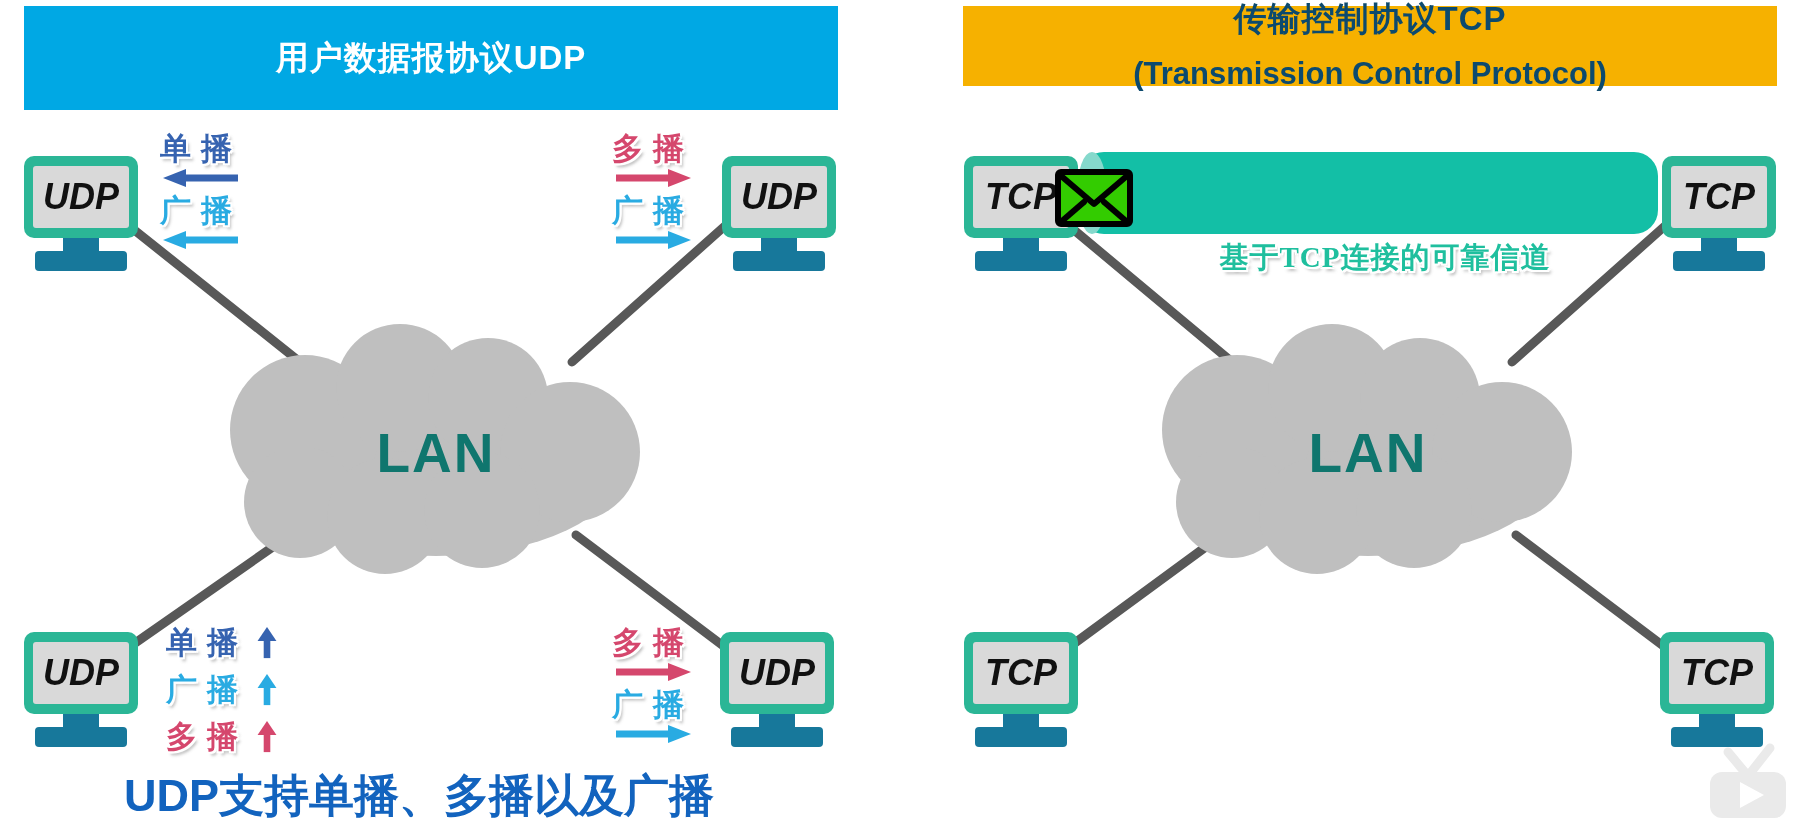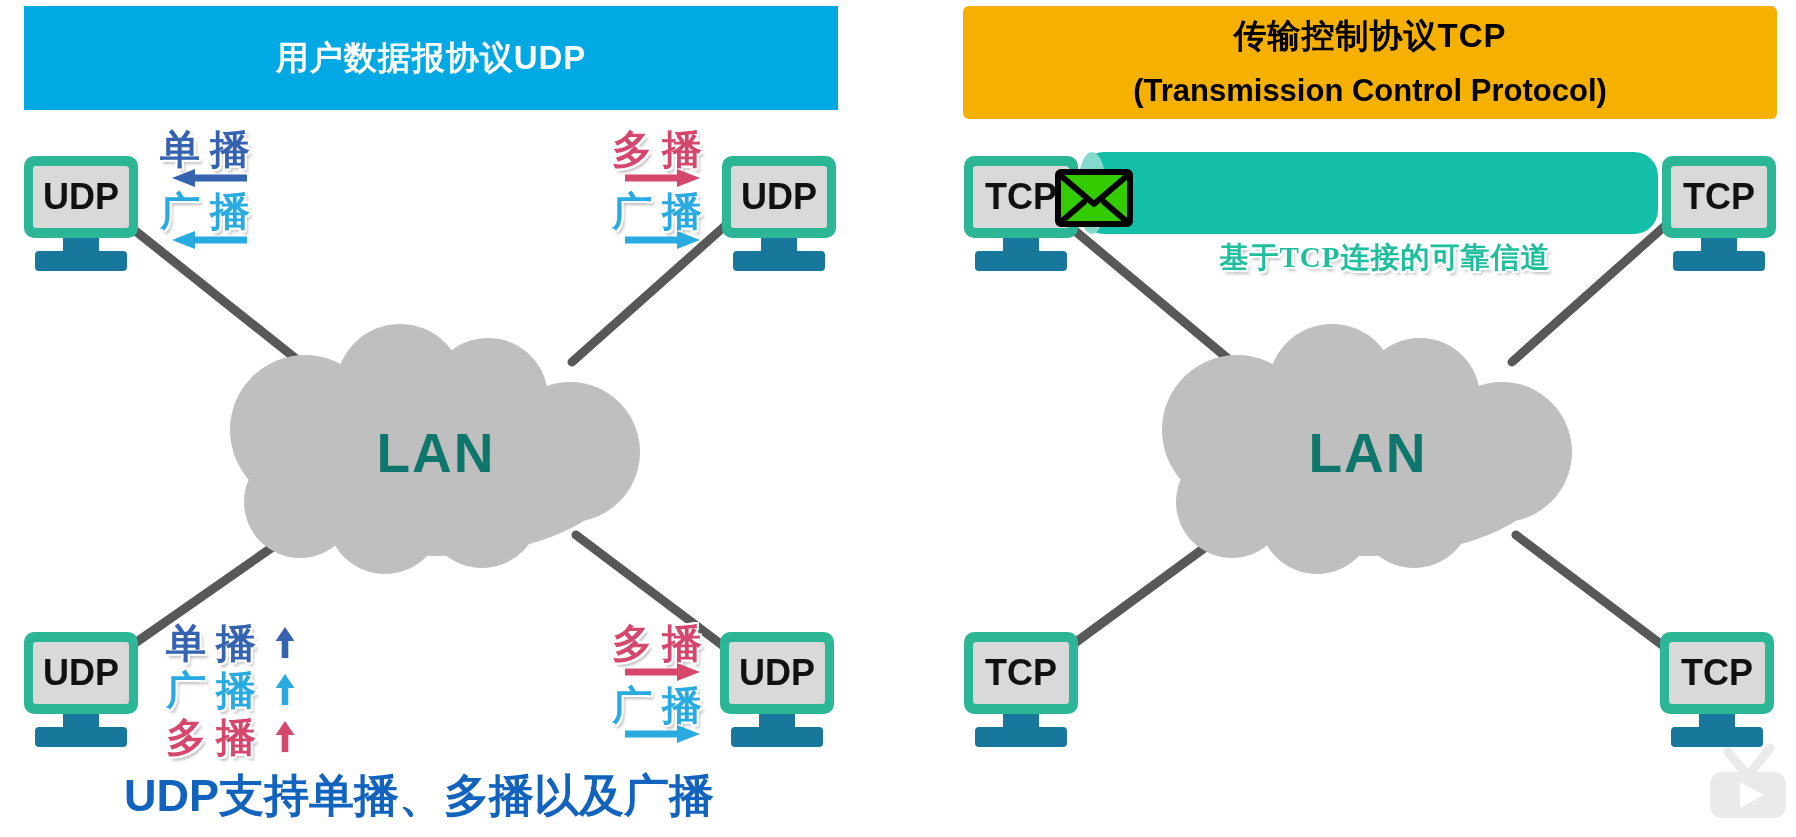--- a/index.html
+++ b/index.html
@@ -8,26 +8,26 @@
     background:#ffffff; font-family:"Liberation Sans", sans-serif;
   }
 
   
   .hdr {
     position:absolute; display:flex; flex-direction:column;
     align-items:center; justify-content:center; gap:20px; z-index:10;
     text-align:center;
   }
   .hdr-left  { left:24px;  top:6px; width:814px; height:104px; background:var(--udp-header-bg); color:#ffffff; }
-  .hdr-right { left:963px; top:6px; width:814px; height:113px; background:var(--tcp-header-bg); color:#000000;border-radius:6px; }
+  .hdr-right { left:963px; top:6px; width:814px; height:80px; background:var(--tcp-header-bg); color:#0c4a6e; }
   .hdr-cn { font-size:33px; font-weight:700; letter-spacing:1px; line-height:36px; }
   .hdr-en { font-size:31px; font-weight:700; line-height:34px; }
 
   
-  .pc { position:absolute; width:114px; z-index:20; display:flex; flex-direction:column; align-items:center; }
+  .pc { position:absolute; width:114px; z-index:20; display:flex; flex-direction:column; align-items:center;font-style:italic; }
   .monitor {
     width:114px; height:82px; background:var(--monitor-frame);
     border-radius:10px; display:flex; align-items:center; justify-content:center;
     box-sizing:border-box;
   }
   .screen {
     width:96px; height:62px; background:var(--monitor-screen); border-radius:3px;
     display:flex; align-items:center; justify-content:center;
   }
   .pc-label { font-size:36px; font-weight:700; color:#111111; }
@@ -36,21 +36,21 @@
 
   
   .lan-label {
     position:absolute; z-index:15; font-size:55px; font-weight:700; color:#0f766e;
     transform:translate(-50%,-50%); letter-spacing:2px;
   }
 
   
   .label-block { position:absolute; z-index:25; display:flex; flex-direction:column; align-items:center; }
   .cast-label {
-    font-size:40px; font-weight:700; letter-spacing:10px; line-height:34px;
+    font-size:31px; font-weight:700; letter-spacing:10px; line-height:34px;
     text-shadow:
       -2px -2px 0 #fff, 0 -2px 0 #fff, 2px -2px 0 #fff,
       -2px 0 0 #fff,                   2px 0 0 #fff,
       -2px 2px 0 #fff, 0 2px 0 #fff,  2px 2px 0 #fff,
       3px 4px 3px rgba(110,110,110,0.45);
     white-space:nowrap;
   }
   .arrow-h { display:block; margin:2px 0 6px 0; }
   .arrow-v { display:block; }
   .cast-row { display:flex; align-items:center; gap:8px; margin-bottom:13px; }

